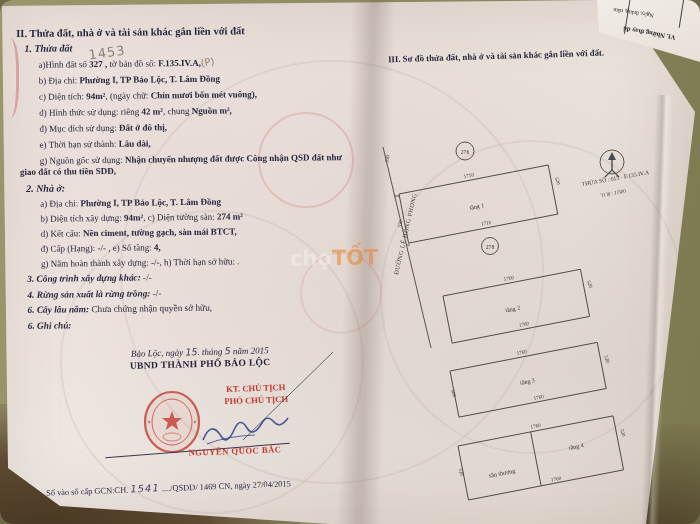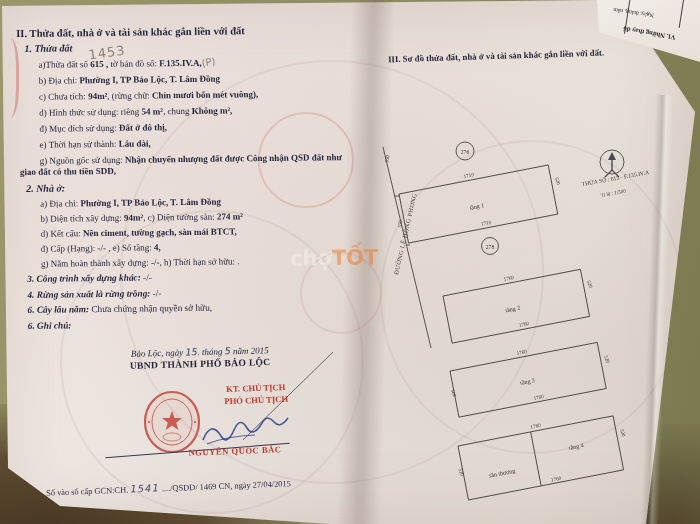--- a/index.html
+++ b/index.html
@@ -1,17 +1,17 @@
 <!DOCTYPE html>
 <html><head>
 <meta charset="utf-8">
 <style>
   html,body{margin:0;padding:0;background:#6e6a48;}
   #stage{position:relative;width:700px;height:524px;overflow:hidden;
-    font-family:"Liberation Serif","DejaVu Serif",serif;}
+    font-family:"Liberation Serif","DejaVu Serif",serif;border-radius:13px;}
   
   .bg{position:absolute;inset:0;background:linear-gradient(100deg,#9a976c 0%,#8b8960 55%,#7b7950 100%);}
   .bg-dark{position:absolute;left:-40px;bottom:-50px;width:340px;height:170px;
     background:radial-gradient(ellipse at 25% 85%, #43331f 0%, #5d4a31 45%, rgba(93,74,49,0) 78%);}
   .bg-dark2{position:absolute;right:-30px;bottom:-40px;width:220px;height:140px;
     background:radial-gradient(ellipse at 70% 90%, #4a3a24 0%, rgba(93,74,49,0) 75%);}
   
   .paper{position:absolute;inset:0;
     clip-path:polygon(2px 6px,598px 0px,650px 44px,695px 112px,646px 524px,330px 524px,60px 506px,8px 468px);
     background:
@@ -96,24 +96,24 @@
   <div class="spine"></div>
   <div class="right-crease"></div>
   <div class="red-edge"></div>
   <div class="stamp-faint" style="left:258px;top:112px;width:92px;height:92px;"></div>
   <div class="stamp-faint" style="left:300px;top:252px;width:78px;height:78px;border-color:rgba(205,75,60,.12);"></div>
 
   <div class="page-left">
     <div class="lh1">II. Thửa đất, nhà ở và tài sản khác gắn liền với đất</div>
     <div class="lh2">1. Thửa đất</div>
     <div class="pencil-num">1453</div>
-    <div class="item"><span>a)Thửa đất số  </span><span class="b">615 ,</span><span>  tờ bản đồ số: </span><span class="b">F.135.IV.A,</span><span class="hwp">      (P)</span></div>
+    <div class="item"><span>a)Hình đất số  </span><span class="b">327 ,</span><span>  tờ bản đồ số: </span><span class="b">F.135.IV.A,</span><span class="hwp">      (P)</span></div>
     <div class="item"><span>b) Địa chỉ:  </span><span class="b">Phường I, TP Bảo Lộc, T. Lâm Đồng</span></div>
-    <div class="item"><span>c) Chưa tích:  </span><span class="b">94m²</span><span>, (rừng chữ:  </span><span class="b">Chín mươi bốn mét vuông),</span></div>
-    <div class="item"><span>d) Hình thức sử dụng: riêng  </span><span class="b">54 m²</span><span>, chung </span><span class="b">Không m²,</span></div>
+    <div class="item"><span>c) Diện tích:  </span><span class="b">94m²</span><span>, (ngày chữ:  </span><span class="b">Chín mươi bốn mét vuông),</span></div>
+    <div class="item"><span>d) Hình thức sử dụng: riêng  </span><span class="b">42 m²</span><span>, chung </span><span class="b">Nguồn m²,</span></div>
     <div class="item"><span>đ) Mục đích sử dụng:  </span><span class="b">Đất ở đô thị,</span></div>
     <div class="item"><span>e) Thời hạn sử thành:  </span><span class="b">Lâu dài,</span></div>
     <div class="item wrap"><span>g) Nguồn gốc sử dụng:  </span><span class="b">Nhận chuyển nhượng đất được Công nhận QSD đất như giao đất có thu tiền SDĐ,</span></div>
     <div class="lh2" style="margin-top:3px;">2. Nhà ở:</div>
     <div class="item2"><span>a) Địa chỉ: </span><span class="b">Phường I, TP Bảo Lộc, T. Lâm Đồng</span></div>
     <div class="item2"><span>b) Diện tích xây dựng:  </span><span class="b">94m²</span><span>,     c) Diện tường sàn:  </span><span class="b">274 m²</span></div>
     <div class="item2"><span>d) Kết cấu: </span><span class="b">Nền ciment, tường gạch, sàn mái BTCT,</span></div>
     <div class="item2"><span>đ) Cấp (Hạng): -/- ,     e) Số tầng:  </span><span class="b">4,</span></div>
     <div class="item2"><span>g) Năm hoàn thành xây dựng: -/-,     h) Thời hạn sở hữu: .</span></div>
     <div class="snum"><span class="bi">3. Công trình xây dựng khác: </span><span>-/-</span></div>

